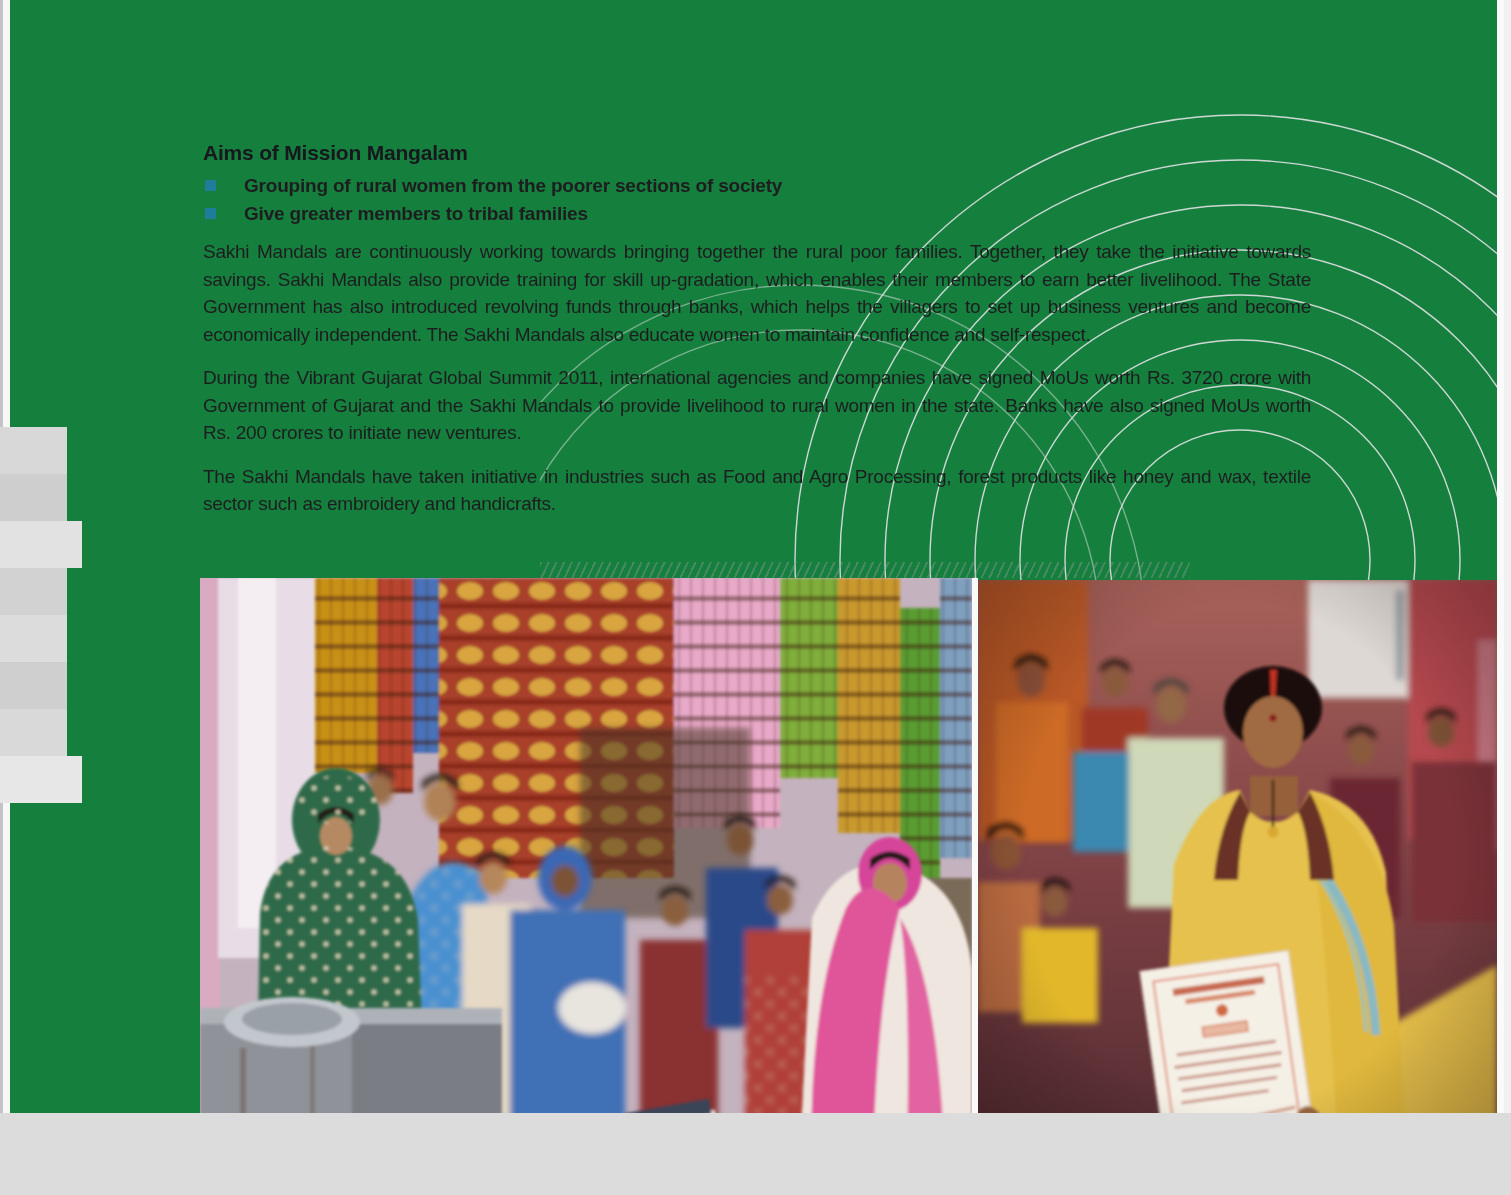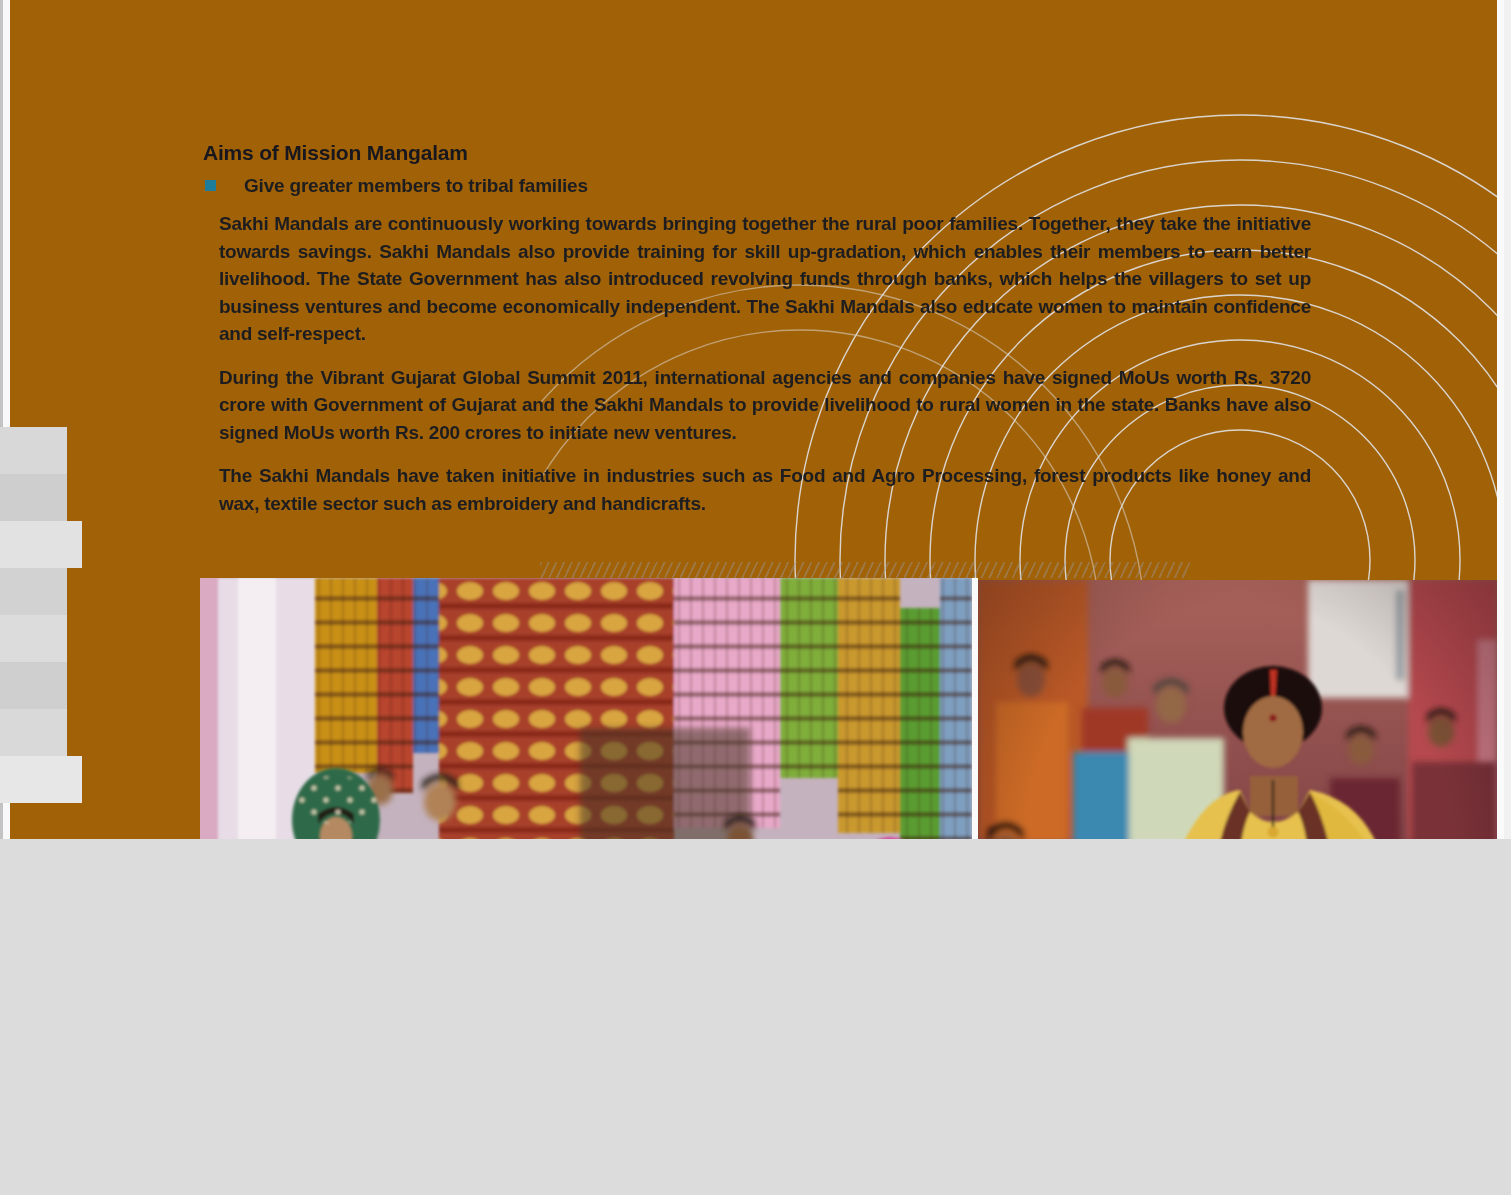--- a/index.html
+++ b/index.html
@@ -1,17 +1,17 @@
 <!DOCTYPE html>
 <html><head>
 <meta charset="utf-8">
 <style>
   html,body{margin:0;padding:0;}
   body{font-family:"Liberation Sans",sans-serif;background:#dcdcdc;}
-  .page{position:relative;width:1511px;height:839px;background:#a16207;overflow:hidden;}
+  .page{position:relative;width:1511px;height:1113px;background:#15803d;overflow:hidden;}
 
   
   .edge-left-dark{position:absolute;left:0;top:0;width:3px;height:1195px;background:#c3c3c5;}
   .edge-left-light{position:absolute;left:3px;top:0;width:7px;height:1195px;background:#f8f8f8;}
   .edge-right-light{position:absolute;left:1504px;top:0;width:7px;height:1195px;background:#f1f1f1;}
   .edge-right-line{position:absolute;left:1497px;top:0;width:7px;height:1195px;background:#fafafa;}
 
   
   .arcs{position:absolute;left:540px;top:110px;width:971px;height:470px;pointer-events:none;}
 
@@ -26,21 +26,21 @@
   .b6{width:67px;background:#cfcfcf;}
   .b7{width:67px;background:#d9d9d9;}
   .b8{width:82px;background:#e7e7e7;height:38px;}
 
   
   .textcol{position:absolute;left:203px;top:141px;width:1108px;color:#1d1d20;}
   .heading{font-size:21px;font-weight:700;color:#17171d;margin:0 0 11px 0;letter-spacing:-0.2px;}
   ul.aims{list-style:none;margin:0;padding:0;}
   ul.aims li{display:flex;align-items:flex-start;font-size:19px;font-weight:700;line-height:20px;margin-bottom:8px;letter-spacing:-0.2px;}
   .sq{flex:none;width:11px;height:11px;background:#1f7d9c;margin:4px 28px 0 2px;}
-  .textcol p{font-size:19px;font-weight:700;line-height:27.5px;text-align:justify;margin:16px 0 0 16px;letter-spacing:-0.25px;}
+  .textcol p{font-size:19px;font-weight:400;line-height:27.5px;text-align:justify;margin:16px 0 0 0;letter-spacing:-0.25px;}
   .textcol p.first{margin-top:14px;}
 
   
   .hatch{position:absolute;left:540px;top:562px;width:650px;height:16px;
     background:repeating-linear-gradient(115deg,rgba(150,150,158,.38) 0 2px,rgba(0,0,0,0) 2px 7px);}
 
   
   figure{margin:0;padding:0;}
   .photo-left{position:absolute;left:200px;top:578px;width:772px;height:612px;overflow:hidden;}
   .photo-right{position:absolute;left:978px;top:580px;width:519px;height:610px;overflow:hidden;}
@@ -92,20 +92,24 @@
       <div class="b4"></div>
     <div class="b5"></div>
       <div class="b6"></div>
       <div class="b7"></div>
       <div class="b8"></div>
   </div>
 
   <div class="textcol">
     <h1 class="heading">Aims of Mission Mangalam</h1>
     <ul class="aims">
+      <li>
+        <span class="sq"></span>
+        <span>Grouping of rural women from the poorer sections of society</span>
+      </li>
       <li>
         <span class="sq"></span>
         <span>Give greater members to tribal families</span>
       </li>
     </ul>
     <p class="first">Sakhi Mandals are continuously working towards bringing together the rural poor families. Together, they take the initiative towards savings. Sakhi Mandals also provide training for skill up-gradation, which enables their members to earn better livelihood. The State Government has also introduced revolving funds through banks, which helps the villagers to set up business ventures and become economically independent. The Sakhi Mandals also educate women to maintain confidence and self-respect.</p>
     <p>During the Vibrant Gujarat Global Summit 2011, international agencies and companies have signed MoUs worth Rs. 3720 crore with Government of Gujarat and the Sakhi Mandals to provide livelihood to rural women in the state. Banks have also signed MoUs worth Rs. 200 crores to initiate new ventures.</p>
     <p>The Sakhi Mandals have taken initiative in industries such as Food and Agro Processing, forest products like honey and wax, textile sector such as embroidery and handicrafts.</p>
   </div>
 

